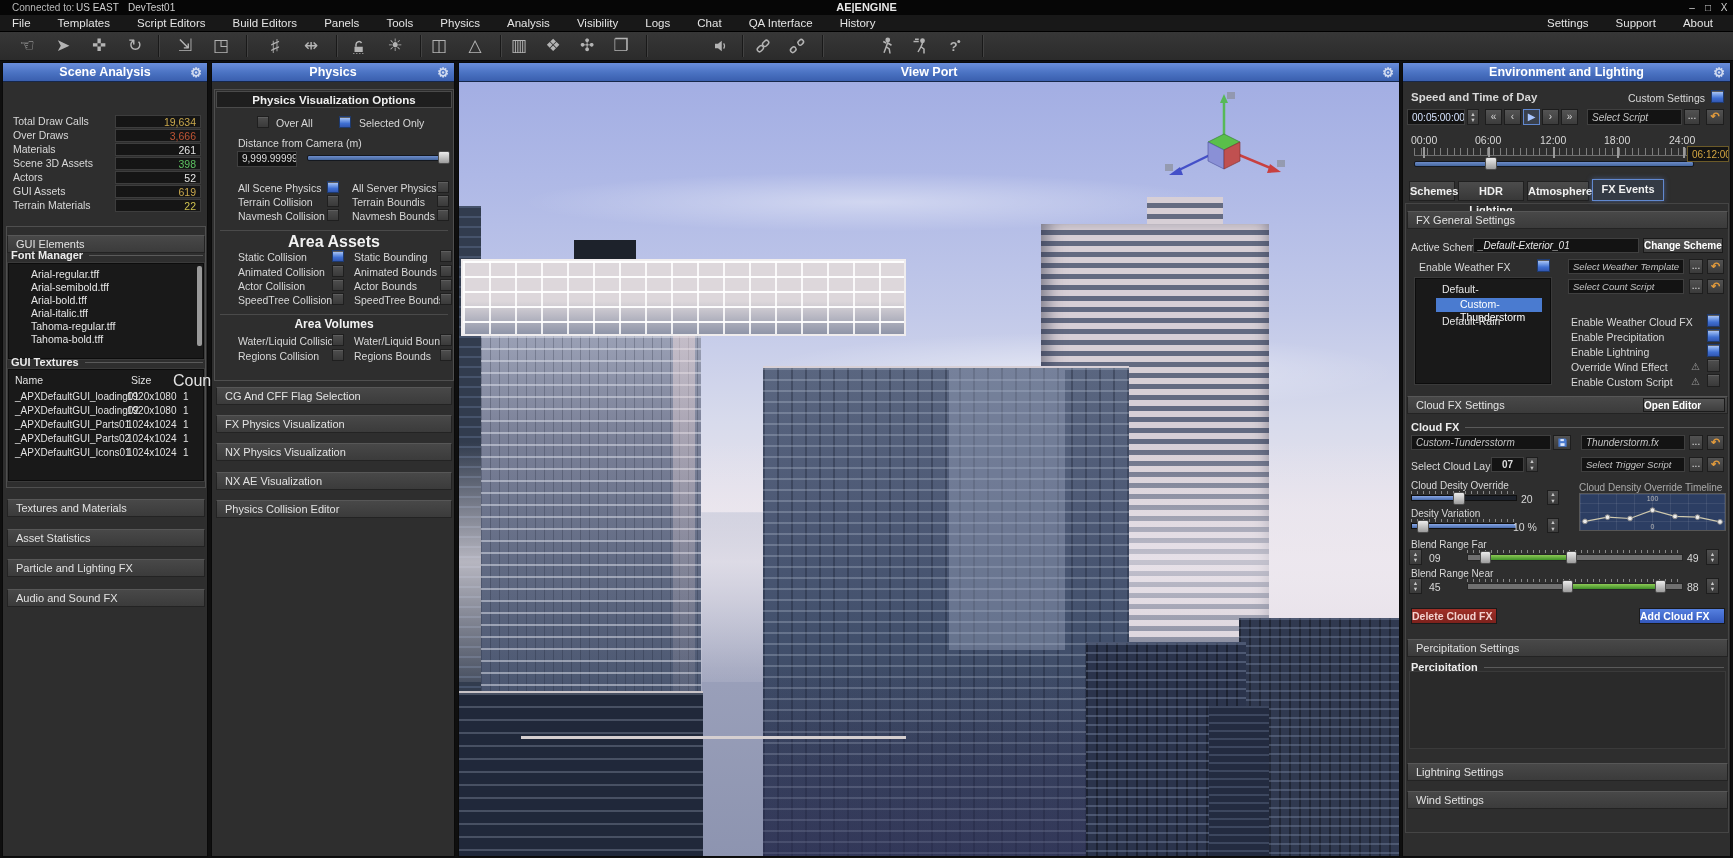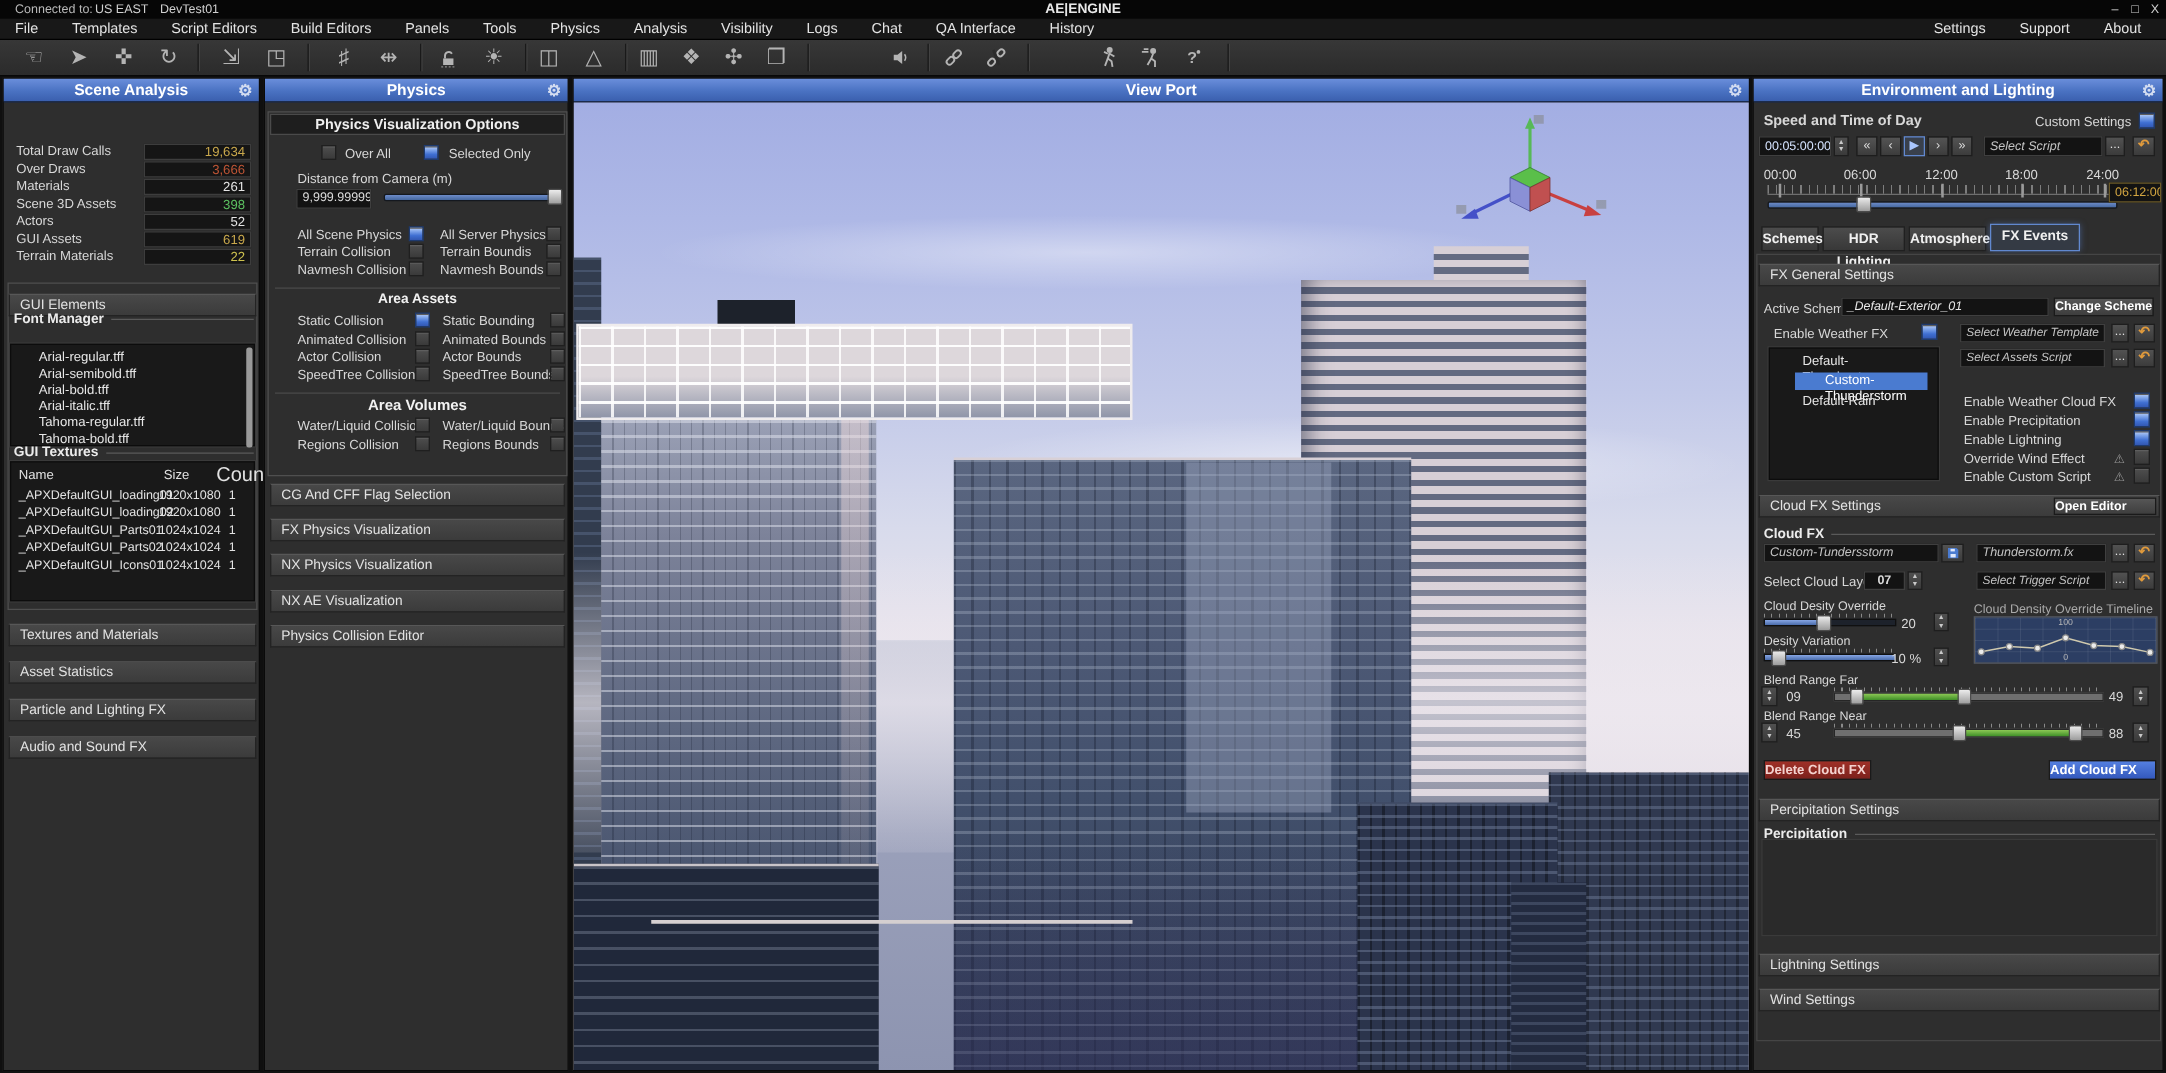--- a/index.html
+++ b/index.html
@@ -198,21 +198,21 @@
         <span class="lbl" style="left:4px">Terrain Materials</span>
         <span class="statval" style="color: rgb(205, 193, 79);">22</span>
       </div>
 
     <div class="gbox" style="left:3px;top:163px;width:200px;height:262px"></div>
     <div class="secbar" style="left:4px;top:172px;width:198px">GUI Elements</div>
     <div class="glabel" style="left:8px;top:186px;width:192px">
         <span>Font Manager</span>
         <span class="line"></span>
       </div>
-    <div class="darkbox" style="left:5px;top:212px;width:196px;height:82px">
+    <div class="darkbox" style="left:5px;top:200px;width:196px;height:96px">
       <div class="listrow" style="top:4px">Arial-regular.tff</div>
       <div class="listrow" style="top:17px">Arial-semibold.tff</div>
       <div class="listrow" style="top:30px">Arial-bold.tff</div>
       <div class="listrow" style="top:43px">Arial-italic.tff</div>
       <div class="listrow" style="top:56px">Tahoma-regular.tff</div>
       <div class="listrow" style="top:69px">Tahoma-bold.tff</div>
       <div class="abs" style="right:1px;top:2px;width:5px;height:80px;background:#9a9a9a;border-radius:2px"></div>
     </div>
     <div class="glabel" style="left:8px;top:293px;width:192px">
         <span>GUI Textures</span>
@@ -276,21 +276,21 @@
         <span class="cb" style="left:115px;top:132px"></span>
       <span class="lbl" style="left:140px;top:133px">Terrain Boundis</span>
         <span class="cb" style="left:225px;top:132px"></span>
       <span class="lbl" style="left:26px;top:147px">Navmesh Collision</span>
         <span class="cb" style="left:115px;top:146px"></span>
       <span class="lbl" style="left:140px;top:147px">Navmesh Bounds</span>
         <span class="cb" style="left:225px;top:146px"></span>
     </div>
 
     <div class="abs" style="left:8px;top:167px;width:228px;border-top:1px solid #4a4a4a"></div>
-    <div class="boxtitle" style="left:0;width:244px;top:170px;font-size:11px">Area Assets</div>
+    <div class="boxtitle" style="left:0;width:244px;top:170px;font-size:16px">Area Assets</div>
     <div>
       <span class="lbl" style="left:26px;top:188px">Static Collision</span>
         <span class="cb on" style="left:120px;top:187px"></span>
       <span class="lbl" style="left:142px;top:188px">Static Bounding</span>
         <span class="cb" style="left:228px;top:187px"></span>
       <span class="lbl" style="left:26px;top:203px">Animated Collision</span>
         <span class="cb" style="left:120px;top:202px"></span>
       <span class="lbl" style="left:142px;top:203px">Animated Bounds</span>
         <span class="cb" style="left:228px;top:202px"></span>
       <span class="lbl" style="left:26px;top:217px">Actor Collision</span>
@@ -424,21 +424,21 @@
     <span class="lbl" style="left:16px;top:198px">Enable Weather FX</span>
     <span class="cb on" style="left:134px;top:196px;width:13px;height:13px"></span>
     <div class="darkbox" style="left:12px;top:215px;width:136px;height:106px">
       <div class="listrow" style="top:4px;padding-left:24px">Default-Thunderstorm</div>
       <div class="listrow" style="top:19px;padding-left:24px;left:20px;background:#4a7bd0;color:#fff;height:14px">Custom-Thunderstorm</div>
       <div class="listrow" style="top:36px;padding-left:24px">Default-Rain</div>
     </div>
     <div class="inp ital" style="left:165px;top:196px;width:116px;height:15px;font-size:9.5px">Select Weather Template</div>
     <div class="sbtn" style="left:286px;top:196px;width:14px;height:15px">...</div>
     <div class="sbtn undo" style="left:304px;top:196px;width:17px;height:15px">↶</div>
-    <div class="inp ital" style="left:165px;top:216px;width:116px;height:15px;font-size:9.5px">Select Assets Script</div>
+    <div class="inp ital" style="left:165px;top:216px;width:116px;height:15px;font-size:9.5px">Select Count Script</div>
     <div class="sbtn" style="left:286px;top:216px;width:14px;height:15px">...</div>
     <div class="sbtn undo" style="left:304px;top:216px;width:17px;height:15px">↶</div>
 
     <span class="lbl" style="left:168px;top:253px">Enable Weather Cloud FX</span>
       <span class="cb on" style="left:304px;top:251px;width:13px;height:13px"></span>
     <span class="lbl" style="left:168px;top:268px">Enable Precipitation</span>
       <span class="cb on" style="left:304px;top:266px;width:13px;height:13px"></span>
     <span class="lbl" style="left:168px;top:283px">Enable Lightning</span>
       <span class="cb on" style="left:304px;top:281px;width:13px;height:13px"></span>
     <span class="lbl" style="left:168px;top:298px">Override Wind Effect</span>

